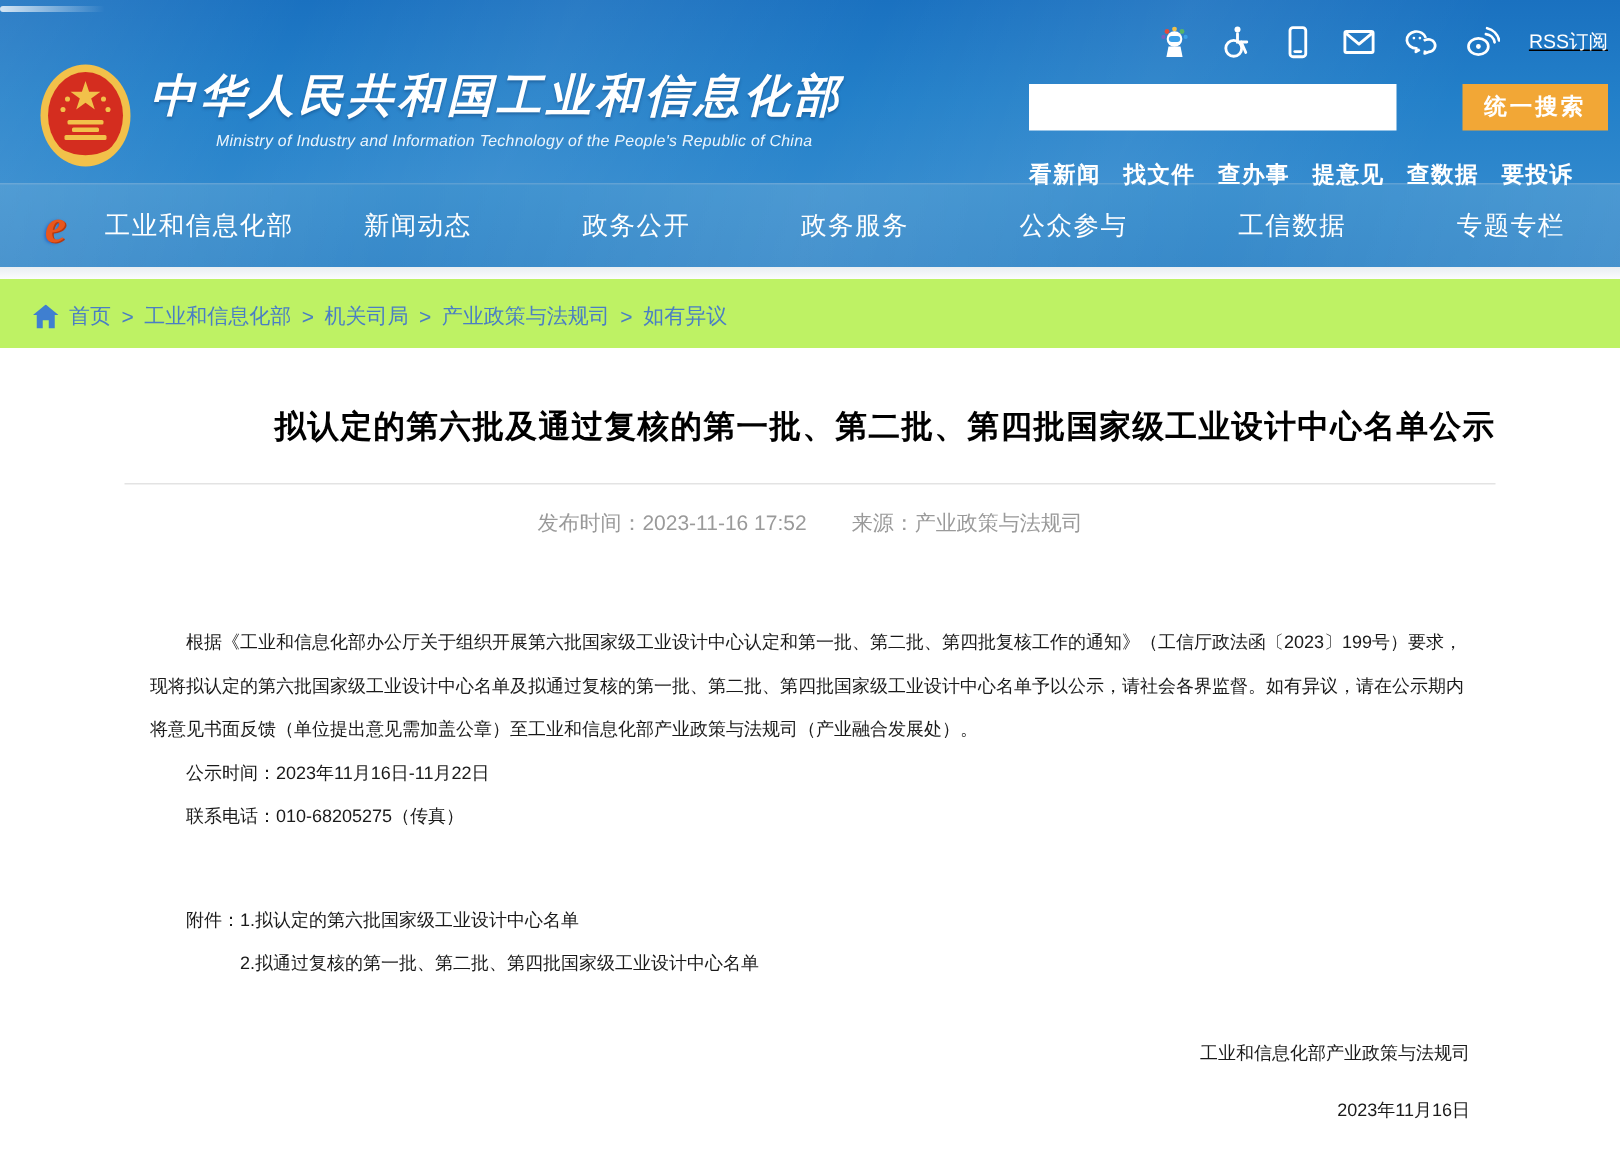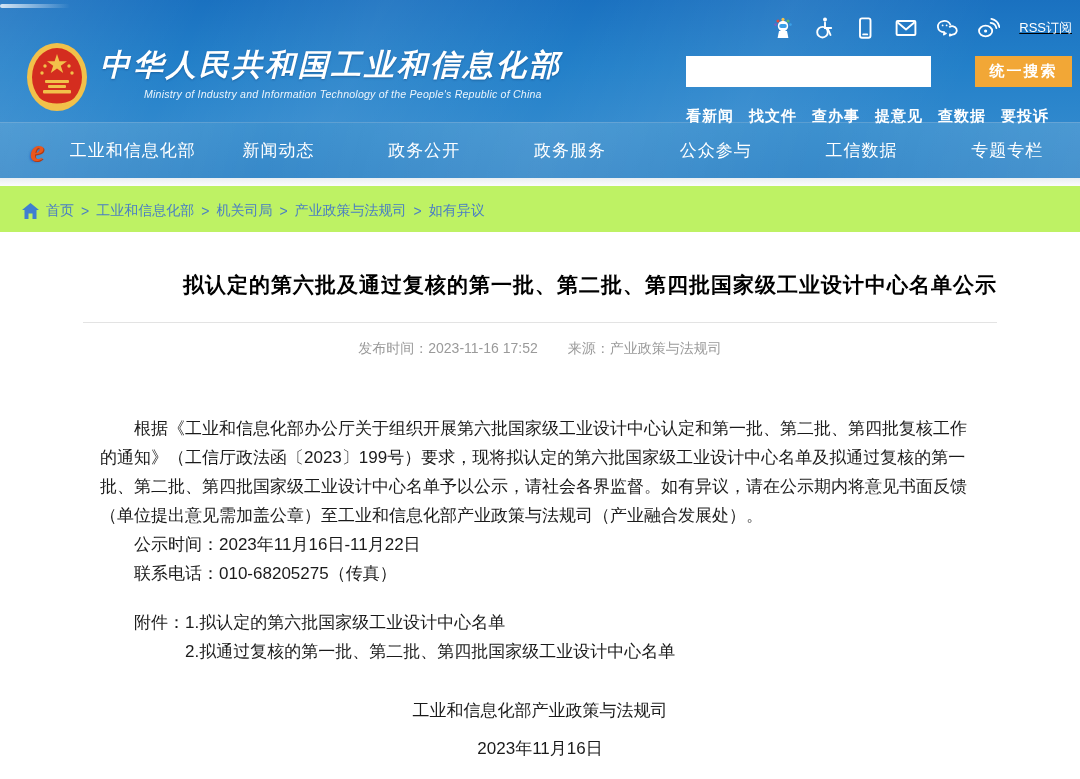--- a/index.html
+++ b/index.html
@@ -60,27 +60,27 @@
   .crumb, .crumb-sep { color:#4a7ec4; font-size:14px; white-space:nowrap; }
   .crumb { cursor:pointer; }
 
   
   .article { width:914px; margin:0 auto; padding-top:38px; }
   .art-title { text-align:right; color:#000; font-size:21px; font-weight:bold; letter-spacing:1px; line-height:30px; }
   .art-divider { border:0; border-top:1px solid #e3e3e3; margin-top:22px; }
   .art-meta { display:flex; justify-content:center; gap:30px; margin-top:17px; }
   .art-meta span { color:#9a9a9a; font-size:14px; }
 
-  .art-body { padding:0 17px; margin-top:56px; color:#1a1a1a; font-size:17px; line-height:29px; }
+  .art-body { padding:0 17px; margin-top:56px; color:#1a1a1a; font-size:12px; line-height:29px; }
   .p-indent { text-indent:2em; }
-  .attachments { margin-top:20px; }
+  .attachments { margin-top:40px; }
   .attach-line1 { text-indent:2em; }
   .attach-line2 { text-indent:5em; }
   .attach-link { color:#1a1a1a; cursor:pointer; }
-  .signature { margin-top:26px; text-align:center; line-height:38px; }
+  .signature { margin-top:26px; text-align:right; line-height:38px; }
 </style>
 </head>
 <body>
 
 <div class="page">
 
   <div class="hdr">
     <div class="hdr-streak"></div>
 
     <div class="brand">

